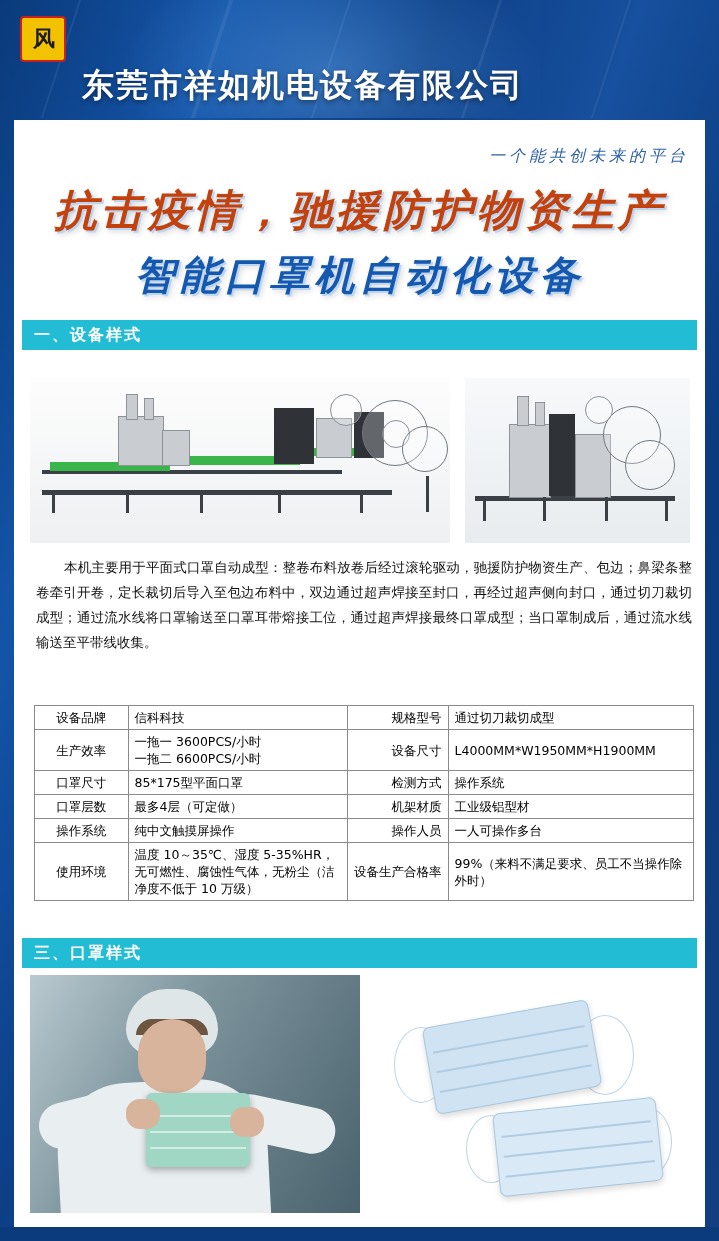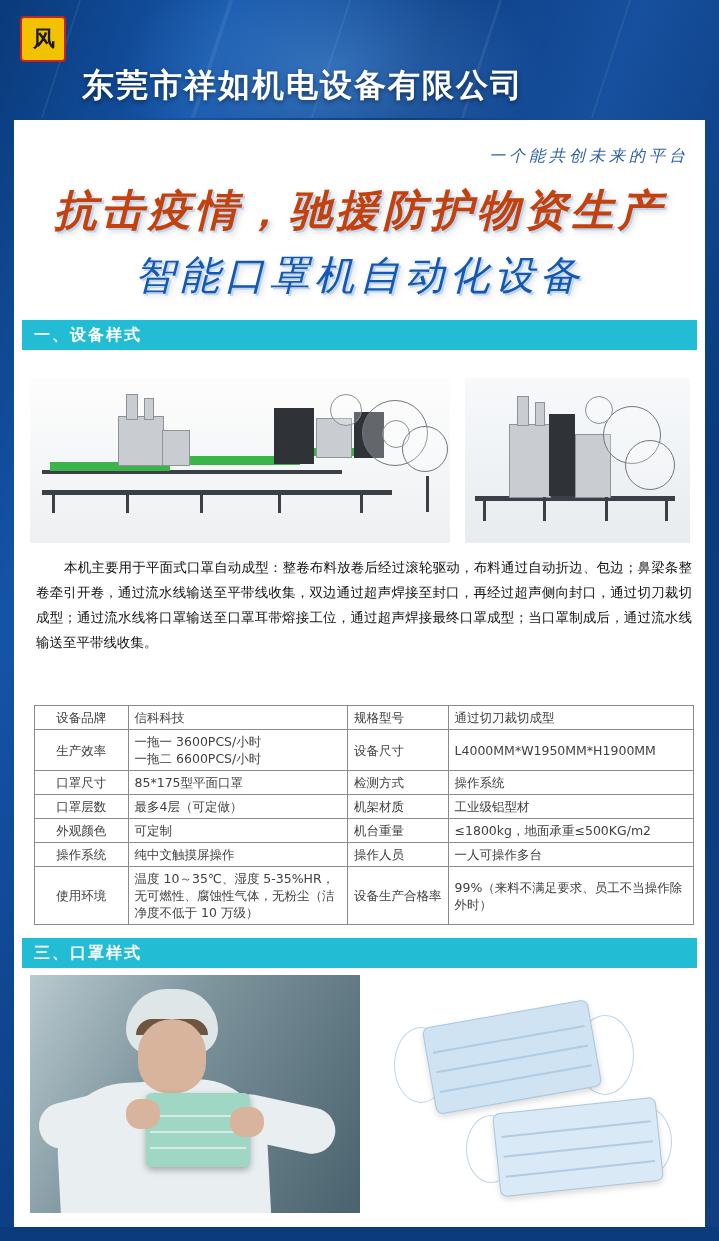--- a/index.html
+++ b/index.html
@@ -107,21 +107,21 @@
     font-style: italic;
     color: #c2410c;
     letter-spacing: 4px;
     text-shadow: 2px 2px 0 #bcd6f2, 3px 3px 6px rgba(0,0,0,0.18);
     white-space: nowrap;
   }
   .headline .l2 {
     margin-top: 8px;
     font-family: "DejaVu Sans", sans-serif;
     font-size: 40px;
-    font-weight: normal;
+    font-weight: bold;
     font-style: italic;
     color: #1558b0;
     letter-spacing: 5px;
     text-shadow: 2px 2px 0 #bcd6f2, 3px 3px 6px rgba(0,0,0,0.18);
     white-space: nowrap;
   }
   
   .sec-bar {
     position: absolute;
     left: 8px;
@@ -206,37 +206,37 @@
     position: absolute;
     left: 20px;
     top: 585px;
     width: 660px;
   }
   table.spec {
     border-collapse: collapse;
     width: 660px;
     font-family: "DejaVu Sans", sans-serif;
     font-size: 12.5px;
-    color: #404040;
+    color: #000000;
   }
   table.spec td {
     border: 1px solid #8a8a8a;
     padding: 3px 6px;
     line-height: 17px;
     vertical-align: middle;
   }
   td.key {
     width: 88px;
     text-align: center;
     white-space: nowrap;
   }
   td.val { width: 242px; }
   td.key2 {
     width: 82px;
-    text-align: left;
+    text-align: right;
     white-space: nowrap;
   }
   td.val2 { width: 240px; }
   
   .mask-row {
     position: absolute;
     left: 16px;
     top: 855px;
     width: 662px;
     height: 238px;
@@ -427,21 +427,21 @@
         <div class="reel" style="left:138px;top:28px;width:56px;height:56px;"></div>
         <div class="reel" style="left:160px;top:62px;width:48px;height:48px;"></div>
         <div class="reel small" style="left:120px;top:18px;width:26px;height:26px;"></div>
         <div class="leg" style="left:18px;top:119px;height:24px;"></div>
         <div class="leg" style="left:78px;top:119px;height:24px;"></div>
         <div class="leg" style="left:140px;top:119px;height:24px;"></div>
         <div class="leg" style="left:200px;top:119px;height:24px;"></div>
       </div>
     </div>
 
-    <div class="desc">本机主要用于平面式口罩自动成型：整卷布料放卷后经过滚轮驱动，布料通过自动折边、包边；鼻梁条整卷牵引开卷，通过流水线输送至平带线收集，双边通过超声焊接至封口，再经过超声侧向封口，通过切刀裁切成型；通过流水线将口罩输送至口罩耳带熔接工位，通过超声焊接最终口罩成型；当口罩制成后，通过流水线输送至平带线收集。</div>
+    <div class="desc">本机主要用于平面式口罩自动成型：整卷布料放卷后经过滚轮驱动，驰援防护物资生产、包边；鼻梁条整卷牵引开卷，定长裁切后导入至包边布料中，双边通过超声焊接至封口，再经过超声侧向封口，通过切刀裁切成型；通过流水线将口罩输送至口罩耳带熔接工位，通过超声焊接最终口罩成型；当口罩制成后，通过流水线输送至平带线收集。</div>
 
 
     <div class="spec-wrap">
       <table class="spec">
         <tbody>
           <tr>
             <td class="key">设备品牌</td>
             <td class="val">信科科技</td>
             <td class="key2">规格型号</td>
             <td class="val2">通过切刀裁切成型</td>
@@ -459,26 +459,20 @@
             <td class="key2">检测方式</td>
             <td class="val2">操作系统</td>
           </tr>
           <tr>
             <td class="key">口罩层数</td>
             <td class="val">最多4层（可定做）</td>
             <td class="key2">机架材质</td>
             <td class="val2">工业级铝型材</td>
           </tr>
           <tr>
-            <td class="key">外观颜色</td>
-            <td class="val">可定制</td>
-            <td class="key2">机台重量</td>
-            <td class="val2">≤1800kg，地面承重≤500KG/m2</td>
-          </tr>
-          <tr>
             <td class="key">操作系统</td>
             <td class="val">纯中文触摸屏操作</td>
             <td class="key2">操作人员</td>
             <td class="val2">一人可操作多台</td>
           </tr>
           <tr>
             <td class="key">使用环境</td>
             <td class="val">温度 10～35℃、湿度 5-35%HR，无可燃性、腐蚀性气体，无粉尘（洁净度不低于 10 万级）</td>
             <td class="key2">设备生产合格率</td>
             <td class="val2">99%（来料不满足要求、员工不当操作除外时）</td>

